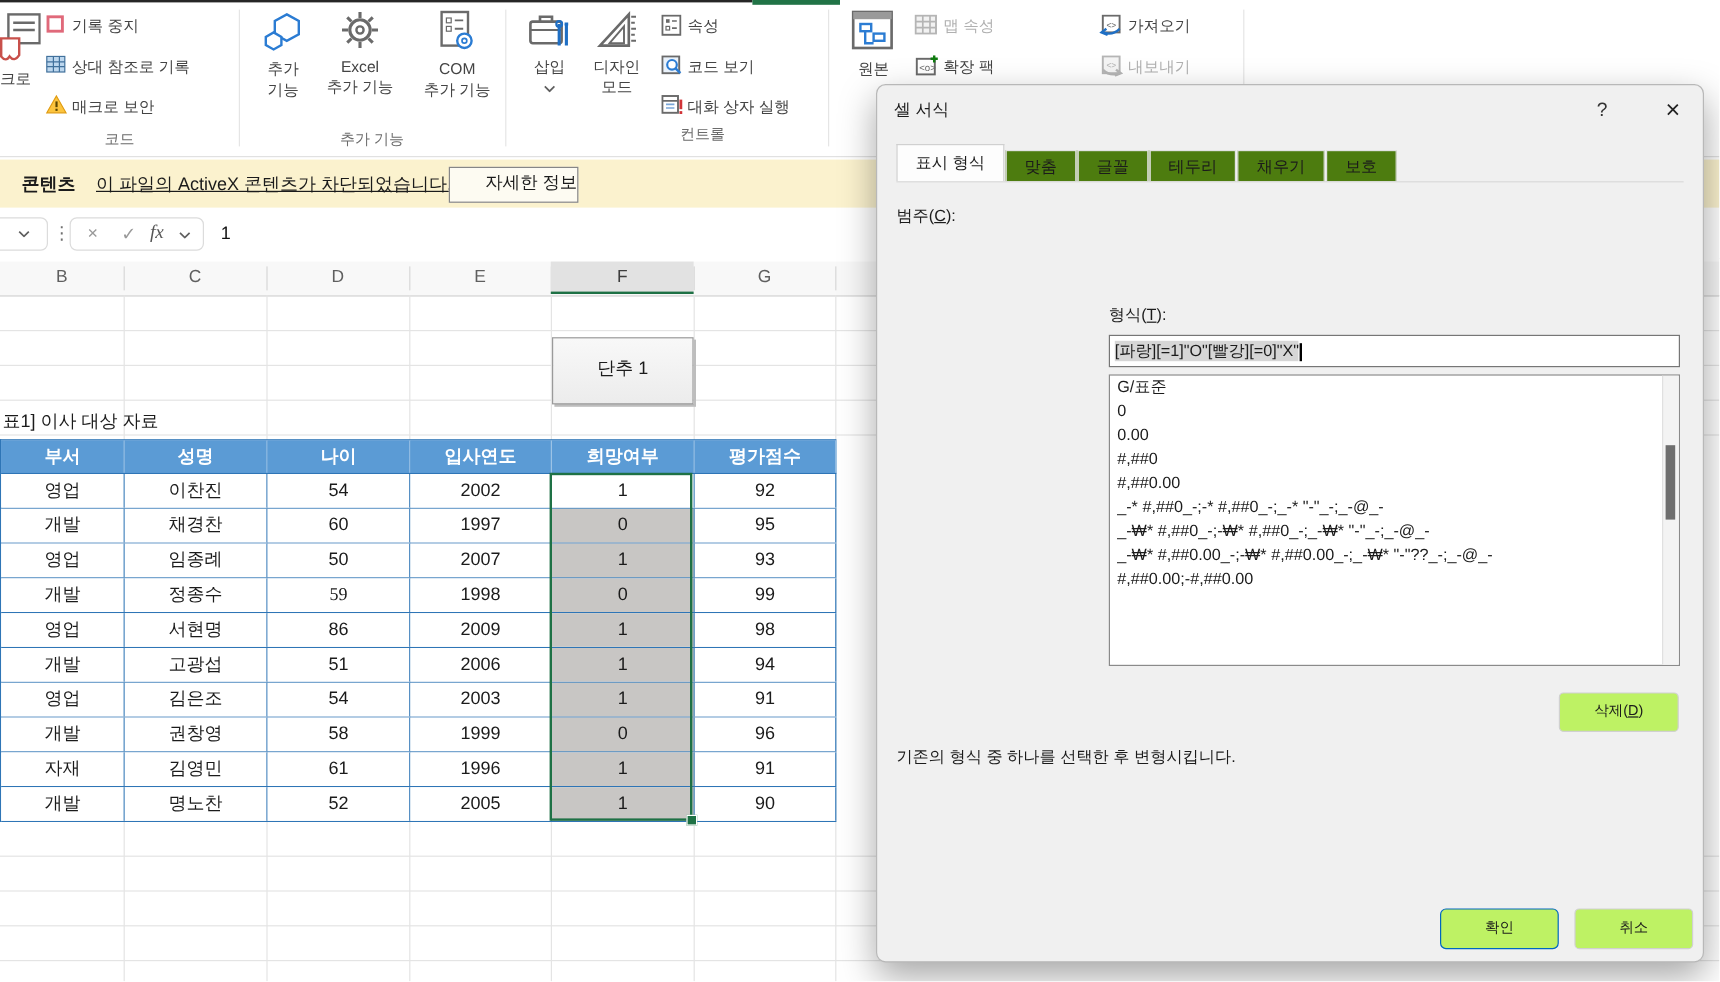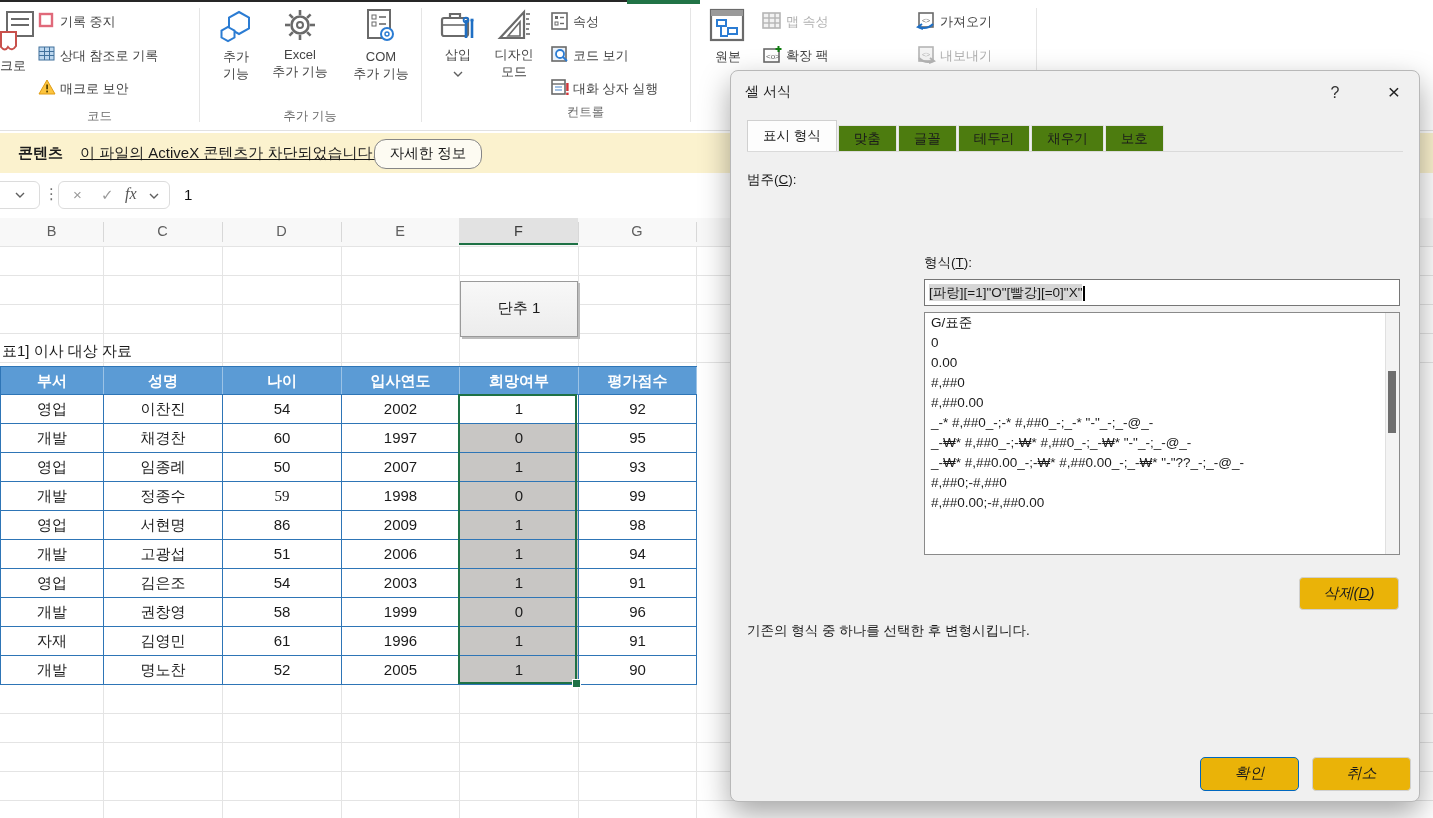--- a/index.html
+++ b/index.html
@@ -15,21 +15,21 @@
   .ritem-label{font-size:13px;color:#444;white-space:nowrap;}
   .rgroup-label{font-size:12.5px;color:#6b6b6b;text-align:center;}
   .bigbtn{text-align:center;}
   .bigbtn .lbl{font-size:13px;color:#444;line-height:17px;white-space:nowrap;}
   .disabled .ritem-label{color:#b0b0b0;}
   
   .secbar{left:0;top:133px;width:1433px;height:40px;background:#fbf2ce;}
   .sec-prefix{left:18px;top:11px;font-weight:bold;font-size:15px;color:#1b1b1b;}
   .sec-link{left:80px;top:11px;font-size:15px;color:#1b1b1b;text-decoration:underline;cursor:pointer;}
   .sec-btn{left:374px;top:6px;width:106px;height:28px;background:#fdfbf2;border:1px solid #868686;
-           border-radius:12px;font-size:14.5px;text-align:center;line-height:26px;cursor:pointer;}
+           border-radius:0;font-size:14.5px;text-align:right;line-height:26px;cursor:pointer;}
   
   .fbar{left:0;top:174px;width:1433px;height:41px;background:#fff;border-bottom:1px solid #d8d8d8;}
   .namebox-frag{left:-40px;top:7px;width:78px;height:26px;border:1px solid #dcdcdc;border-radius:6px;}
   .fx-box{left:58px;top:7px;width:110px;height:26px;border:1px solid #dcdcdc;border-radius:6px;}
   .fgly{font-size:15px;color:#9a9a9a;}
   .fxtxt{font-family:"Liberation Serif",serif;font-style:italic;font-size:16px;color:#555;}
   .fval{font-size:15px;color:#111;}
   .dots{font-size:15px;color:#707070;letter-spacing:0;}
   
   .sheet{left:0;top:215px;width:1433px;height:603px;background:#fff;}
@@ -72,21 +72,21 @@
   .tri.down{bottom:5px;border-left:4px solid transparent;border-right:4px solid transparent;border-top:6px solid #9a9a9a;}
   .groupbox{left:193px;top:128px;width:474px;height:45px;border:1px solid #d5d5d5;}
   .legend{position:absolute;left:8px;top:-9px;background:#f0f0f0;padding:0 4px;font-size:13.5px;}
   .fmt-input{left:193px;top:208px;width:474px;height:25px;background:#fff;border:1px solid #767676;line-height:25px;}
   .fmt-sel{background:#d6d6d6;padding:1px 0;font-size:13.5px;margin-left:4px;}
   .caret{display:inline-block;width:1.5px;height:15px;background:#000;vertical-align:middle;margin-left:1px;}
   .fmtlist{left:193px;top:241px;width:474px;height:241px;background:#fff;border:1px solid #8a8a8a;overflow:hidden;}
   .fmtline{height:20px;line-height:20px;padding-left:6px;font-size:13.5px;white-space:nowrap;cursor:pointer;}
   .fmt-scroll{position:absolute;right:0;top:0;width:13px;height:100%;background:#f3f3f3;border-left:1px solid #e0e0e0;}
   .fmt-thumb{position:absolute;left:2px;top:58px;width:8px;height:62px;background:#6e6e6e;}
-  .btn{background:#eab308;border:1px solid #d0d0d0;border-radius:4px;text-align:center;font-size:15px;cursor:pointer;font-style:italic;}
+  .btn{background:#bef264;border:1px solid #d0d0d0;border-radius:4px;text-align:center;font-size:12px;cursor:pointer;}
   .btn-del{left:568px;top:506px;width:98px;height:31px;line-height:29px;}
   .btn-ok{left:469px;top:686px;width:97px;height:32px;line-height:30px;border:1px solid #0067c0;border-radius:5px;}
   .btn-cancel{left:581px;top:686px;width:97px;height:32px;line-height:30px;}
   .desc{left:16px;top:551px;font-size:13.5px;}
   u{text-decoration:underline;}
   svg{display:block;}
 </style>
 </head>
 <body>
 
@@ -503,21 +503,20 @@
         <div class="fmt-thumb"></div>
       </div>
     <div class="fmtline">G/표준</div>
         <div class="fmtline">0</div>
         <div class="fmtline">0.00</div>
         <div class="fmtline">#,##0</div>
         <div class="fmtline">#,##0.00</div>
         <div class="fmtline">_-* #,##0_-;-* #,##0_-;_-* "-"_-;_-@_-</div>
         <div class="fmtline">_-₩* #,##0_-;-₩* #,##0_-;_-₩* "-"_-;_-@_-</div>
         <div class="fmtline">_-₩* #,##0.00_-;-₩* #,##0.00_-;_-₩* "-"??_-;_-@_-</div>
-        <div class="fmtline">#,##0;-#,##0</div>
         <div class="fmtline">#,##0.00;-#,##0.00</div>
       </div>
 
     <div class="abs btn btn-del">
       <span>삭제(</span><u>D</u><span>)</span>
     </div>
 
     <div class="abs desc">기존의 형식 중 하나를 선택한 후 변형시킵니다.</div>
 
     <div class="abs btn btn-ok">확인</div>

